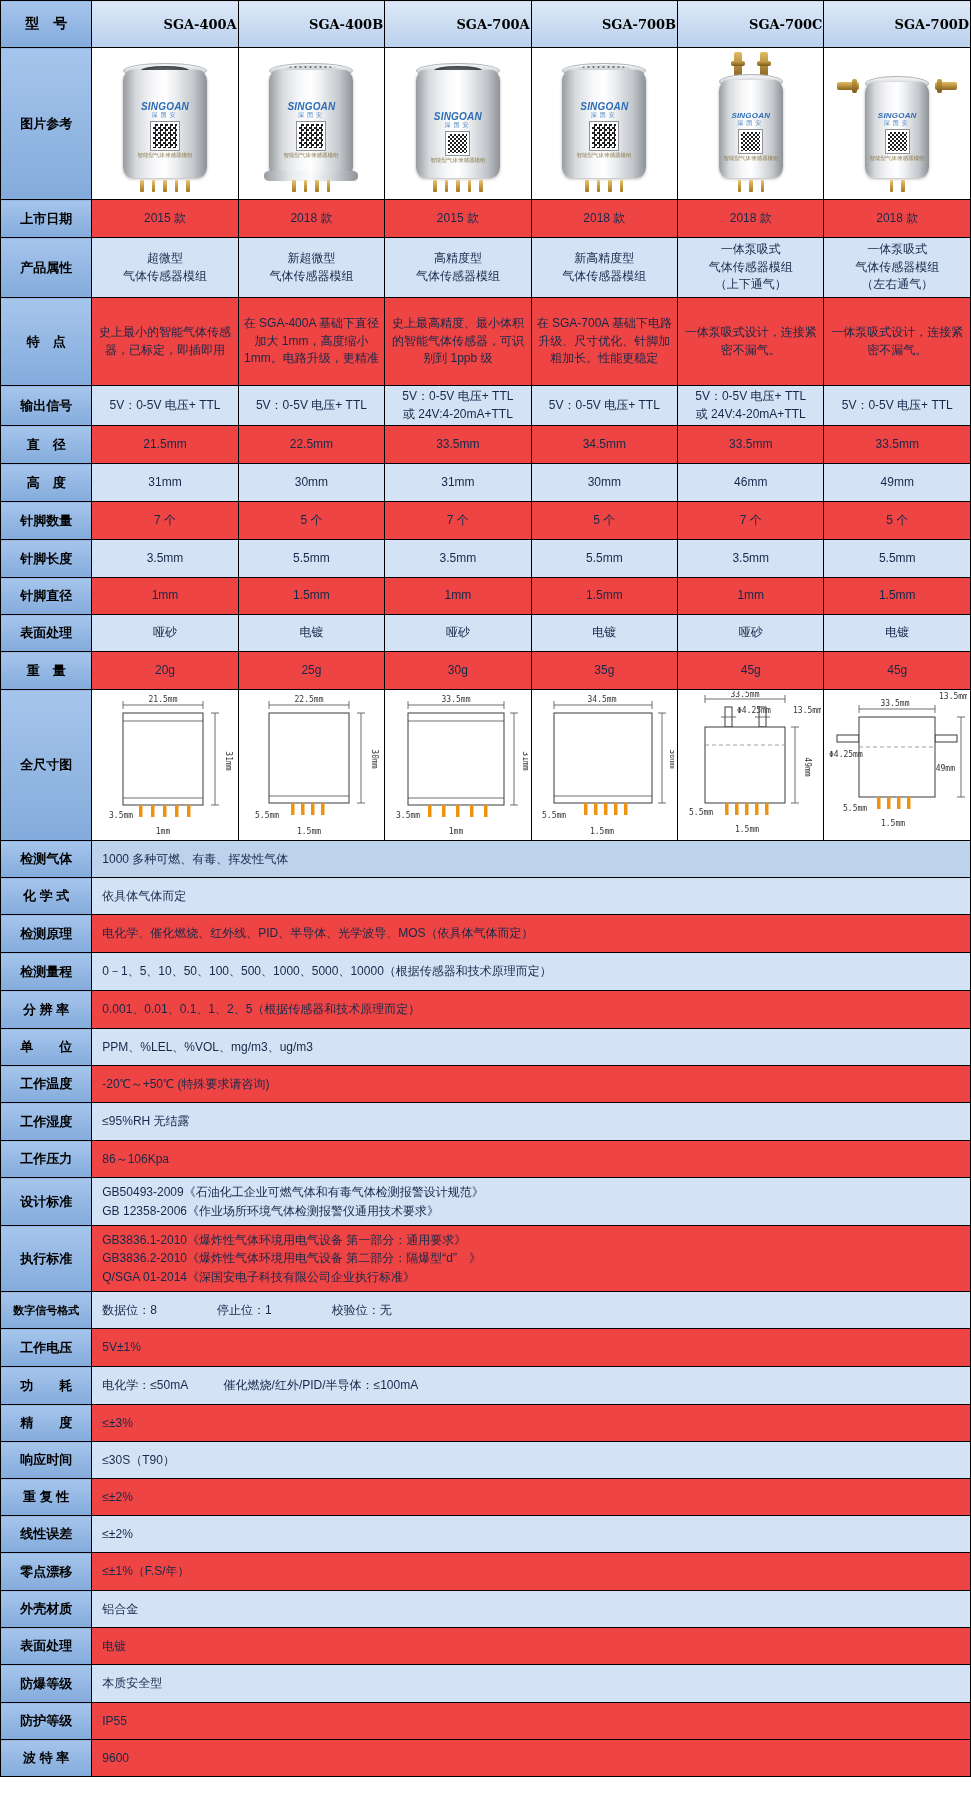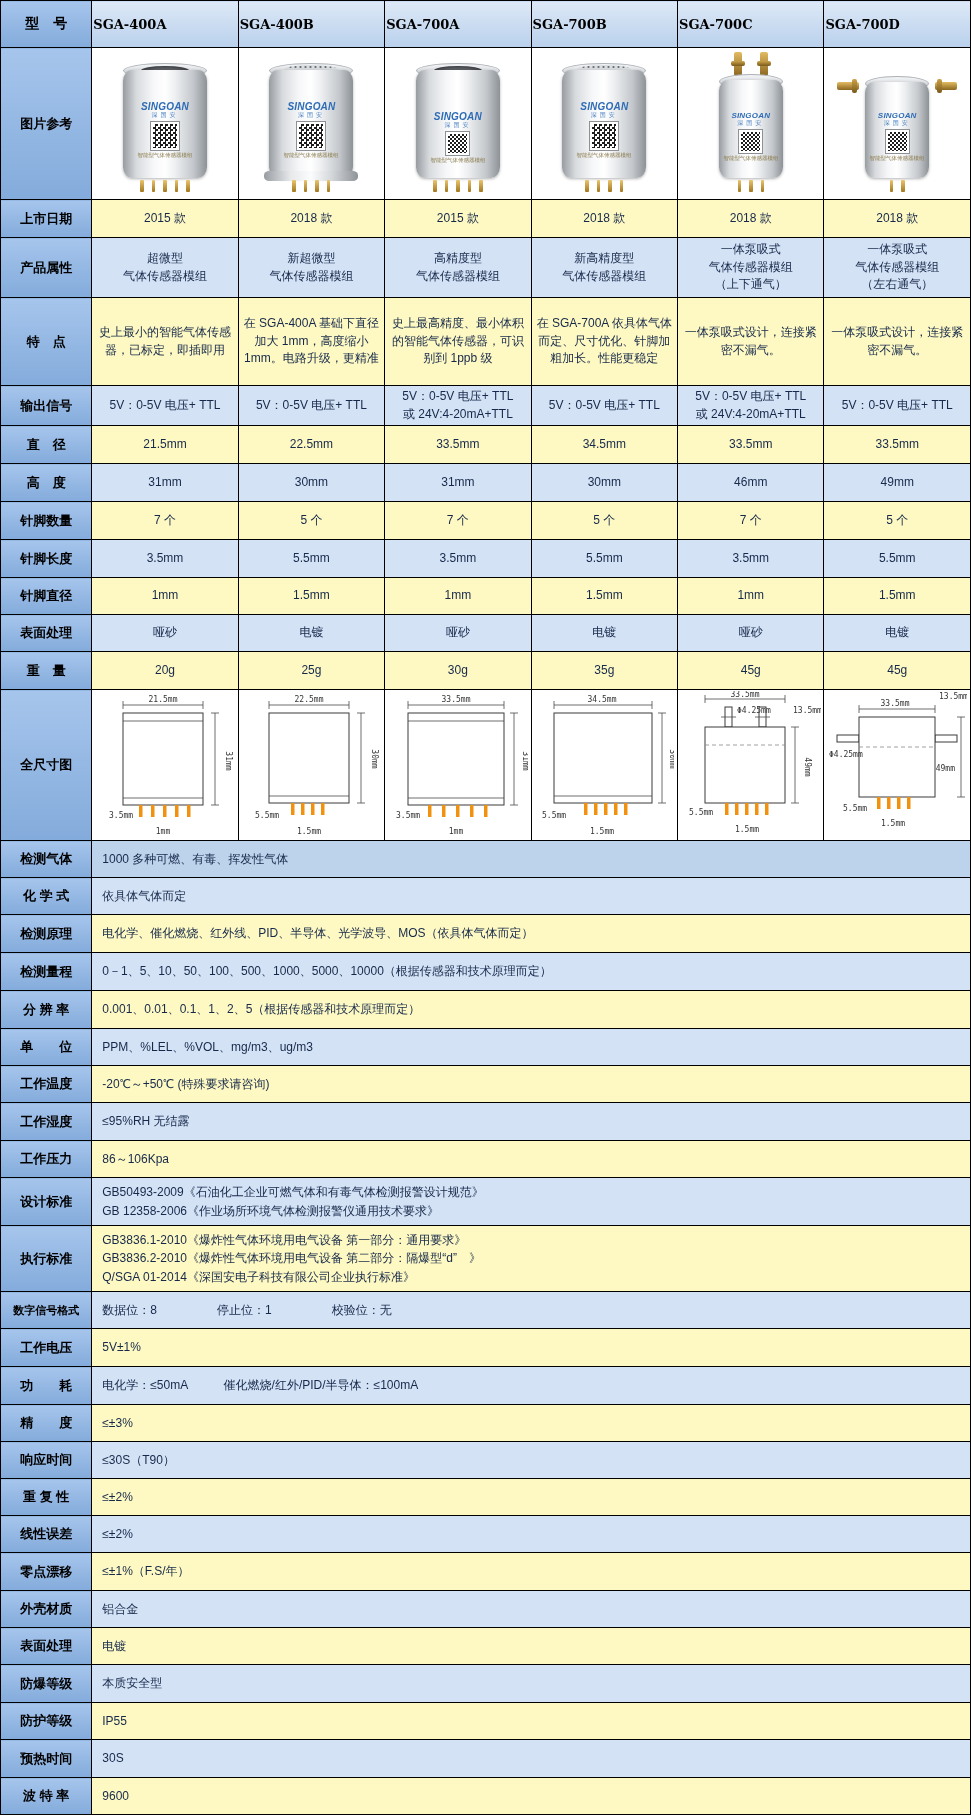--- a/index.html
+++ b/index.html
@@ -11,26 +11,26 @@
   th,td{border:1px solid #000;overflow:hidden;}
   th.rowlab{background:linear-gradient(#a3c3ea,#86add c);}
   th.rowlab, th.corner{
     background:linear-gradient(#a6c5ec,#83abdb);
     font-weight:bold;color:#000;font-size:13px;
     text-align:center;vertical-align:middle;padding:2px;
   }
   tr.r-header th.model{
     background:linear-gradient(#dde9f7,#b9d0ec);
     font-family:"DejaVu Serif",serif;font-weight:bold;
-    font-size:13px;color:#000;text-align:left;vertical-align:middle;
+    font-size:13px;color:#000;text-align:right;vertical-align:middle;
   }
   tr.r-header th.corner{font-size:14px;}
   td.cell{font-size:12px;text-align:center;vertical-align:middle;
     white-space:pre-line;line-height:1.45;padding:2px 4px;color:#16294a;}
-  td.bgA{background:#fef9c3;}
+  td.bgA{background:#ef4444;}
   td.bgB{background:#d4e2f5;}
   td.bgA2{background:#bdd3ec;}
   td.white{background:#fff;}
   td.full{font-size:12px;text-align:left;vertical-align:middle;
     white-space:pre-line;line-height:1.55;padding:3px 10px;color:#16294a;}
   
   .photo{position:relative;width:108px;height:138px;margin:4px auto 2px;}
   .cyl{position:absolute;left:12px;right:12px;top:14px;bottom:16px;border-radius:9px/11px;
     background:linear-gradient(90deg,#979ca1,#d8dbde 16%,#f6f7f9 36%,#fff 50%,#edeff1 62%,#c3c7cb 84%,#8d9297);
     box-shadow:0 1px 3px rgba(0,0,0,.3);}
@@ -247,21 +247,21 @@
 （上下通气）</td>
   <td class="cell bgB">一体泵吸式
 气体传感器模组
 （左右通气）</td>
 </tr>
 <tr style="height:88px">
   <th class="rowlab">特　点</th>
   <td class="cell bgA">史上最小的智能气体传感器，已标定，即插即用</td>
   <td class="cell bgA">在 SGA-400A 基础下直径加大 1mm，高度缩小 1mm。电路升级，更精准</td>
   <td class="cell bgA">史上最高精度、最小体积的智能气体传感器，可识别到 1ppb 级</td>
-  <td class="cell bgA">在 SGA-700A 依具体气体而定、尺寸优化、针脚加粗加长。性能更稳定</td>
+  <td class="cell bgA">在 SGA-700A 基础下电路升级、尺寸优化、针脚加粗加长。性能更稳定</td>
   <td class="cell bgA">一体泵吸式设计，连接紧密不漏气。</td>
   <td class="cell bgA">一体泵吸式设计，连接紧密不漏气。</td>
 </tr>
 <tr style="height:40px">
   <th class="rowlab">输出信号</th>
   <td class="cell bgB">5V：0-5V 电压+ TTL</td>
   <td class="cell bgB">5V：0-5V 电压+ TTL</td>
   <td class="cell bgB">5V：0-5V 电压+ TTL
 或 24V:4-20mA+TTL</td>
   <td class="cell bgB">5V：0-5V 电压+ TTL</td>
@@ -561,24 +561,20 @@
           <td class="full bgA" colspan="6">电镀</td>
         </tr>
 <tr style="height:38px">
           <th class="rowlab">防爆等级</th>
           <td class="full bgB" colspan="6">本质安全型</td>
         </tr>
 <tr style="height:37px">
           <th class="rowlab">防护等级</th>
           <td class="full bgA" colspan="6">IP55</td>
         </tr>
-<tr style="height:38px">
-          <th class="rowlab">预热时间</th>
-          <td class="full bgB" colspan="6">30S</td>
-        </tr>
 <tr style="height:37px">
           <th class="rowlab">波 特 率</th>
           <td class="full bgA" colspan="6">9600</td>
         </tr>
 
 </tbody>
 </table>
 </div>
 
 </body></html>

